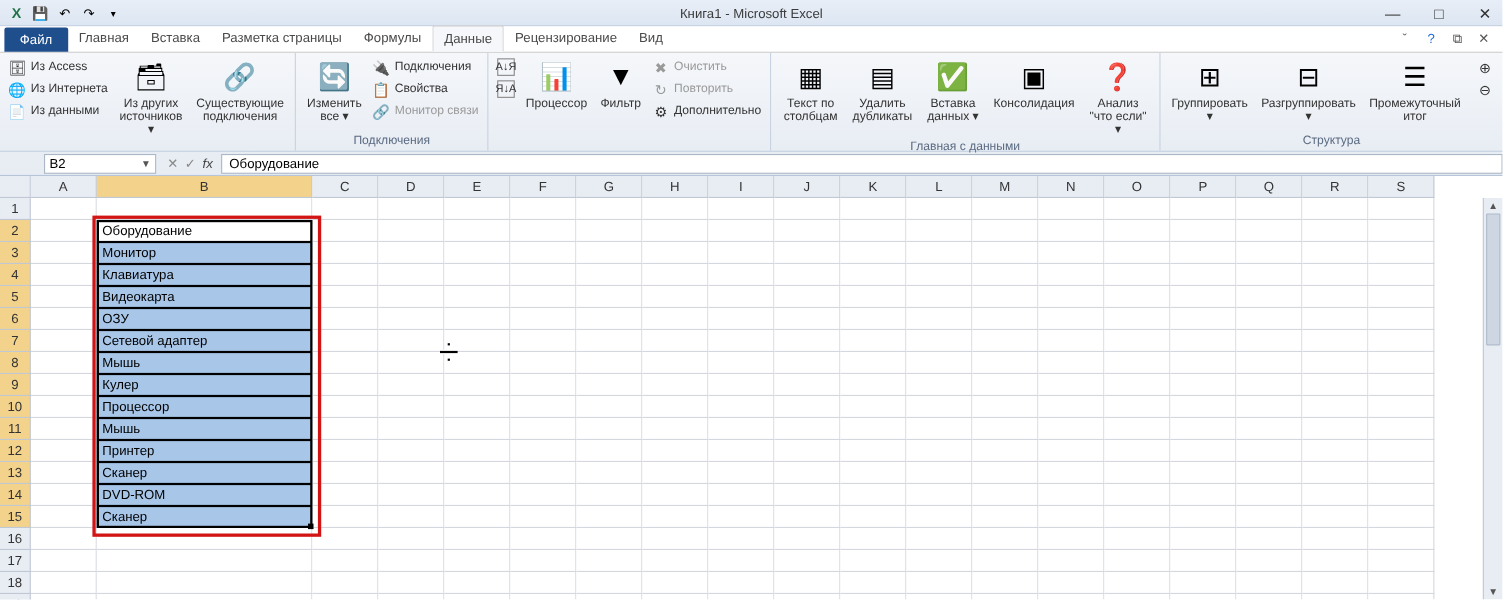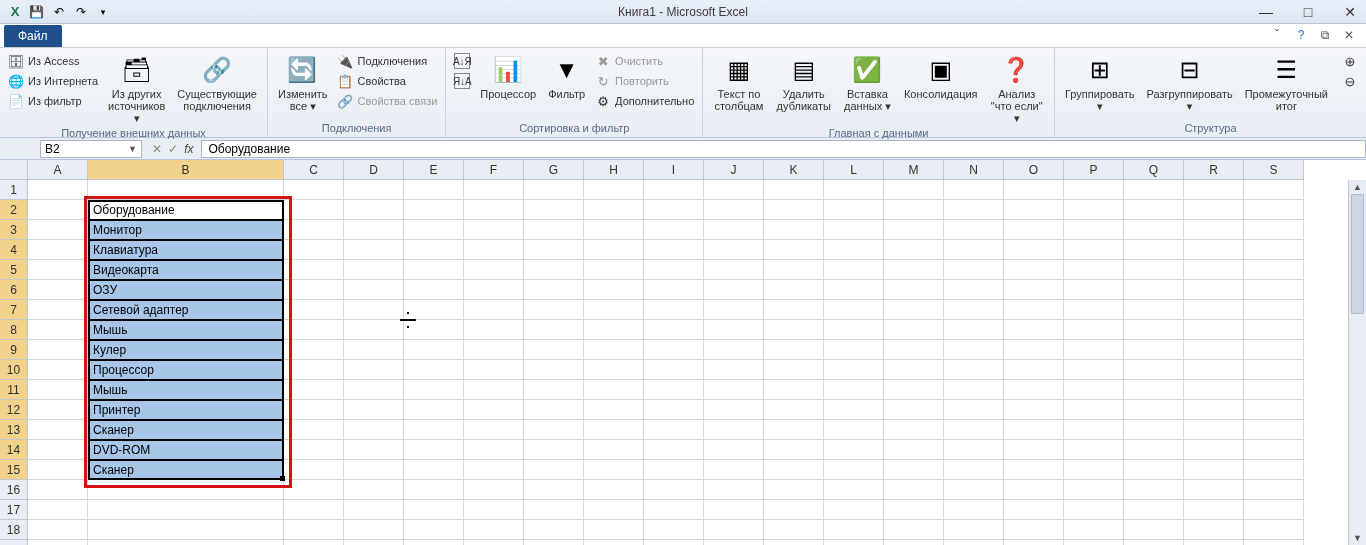--- a/index.html
+++ b/index.html
@@ -85,20 +85,29 @@
   <div class="title">Книга1 - Microsoft Excel</div>
   <div class="window-controls">
     <span class="win-btn">—</span>
     <span class="win-btn">□</span>
     <span class="win-btn">✕</span>
   </div>
 </div>
 
 <div class="tabbar">
   <div class="file-tab">Файл</div>
+  <div id="tabs-container" style="display:flex;">
+      <div class="tab">Главная</div>
+      <div class="tab">Вставка</div>
+      <div class="tab">Разметка страницы</div>
+      <div class="tab">Формулы</div>
+      <div class="tab active">Данные</div>
+      <div class="tab">Рецензирование</div>
+      <div class="tab">Вид</div>
+    </div>
   <div class="tabbar-right">
     <span>ˇ</span>
     <span style="color:#1e6fd6;">?</span>
     <span>⧉</span>
     <span>✕</span>
   </div>
 </div>
 
 <div class="ribbon">
   <div class="group">
@@ -107,53 +116,52 @@
         <div class="small-btn">
             <span class="ico">🗄</span>
             <span>Из Access</span>
           </div>
         <div class="small-btn">
             <span class="ico">🌐</span>
             <span>Из Интернета</span>
           </div>
         <div class="small-btn">
             <span class="ico">📄</span>
-            <span>Из фильтр</span>
+            <span>Из данными</span>
           </div>
       </div>
       <div class="big-btn">
           <span class="ico">🗃</span>
           <span class="lbl"><span>Из других источников</span> ▾</span>
         </div>
       <div class="big-btn">
           <span class="ico">🔗</span>
           <span class="lbl">Существующие подключения</span>
         </div>
     </div>
-    <div class="group-label">Получение внешних данных</div>
   </div>
 
   <div class="group">
     <div class="group-body">
       <div class="big-btn">
           <span class="ico">🔄</span>
           <span class="lbl"><span>Изменить все</span> ▾</span>
         </div>
       <div class="small-stack">
         <div class="small-btn">
             <span class="ico">🔌</span>
             <span>Подключения</span>
           </div>
         <div class="small-btn">
             <span class="ico">📋</span>
             <span>Свойства</span>
           </div>
         <div class="small-btn disabled">
             <span class="ico">🔗</span>
-            <span>Свойства связи</span>
+            <span>Монитор связи</span>
           </div>
       </div>
     </div>
     <div class="group-label">Подключения</div>
   </div>
 
   <div class="group">
     <div class="group-body">
       <div class="small-stack">
         <div class="small-btn">
@@ -179,21 +187,20 @@
         <div class="small-btn disabled">
             <span class="ico">↻</span>
             <span>Повторить</span>
           </div>
         <div class="small-btn">
             <span class="ico">⚙</span>
             <span>Дополнительно</span>
           </div>
       </div>
     </div>
-    <div class="group-label">Сортировка и фильтр</div>
   </div>
 
   <div class="group">
     <div class="group-body">
       <div class="big-btn">
           <span class="ico">▦</span>
           <span class="lbl">Текст по столбцам</span>
         </div>
       <div class="big-btn">
           <span class="ico">▤</span>

